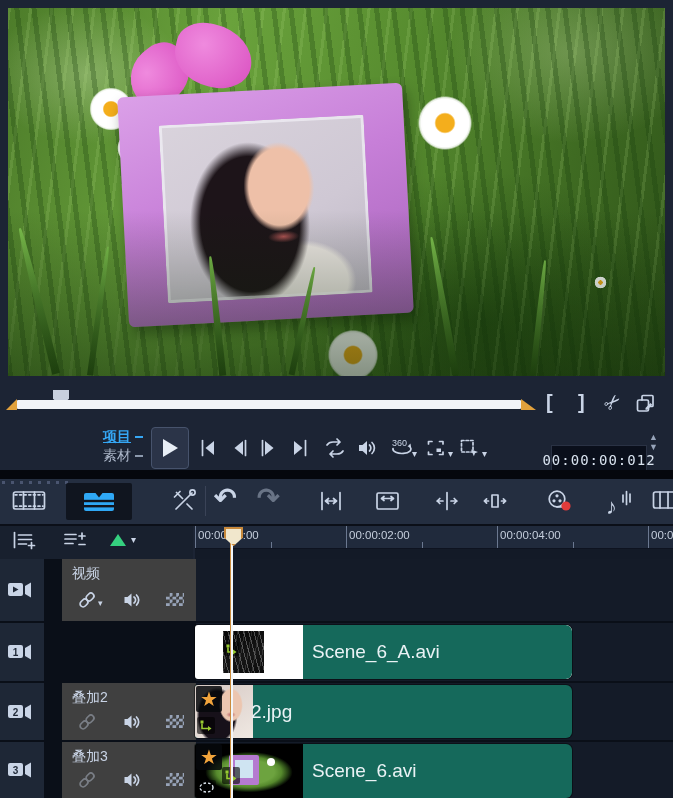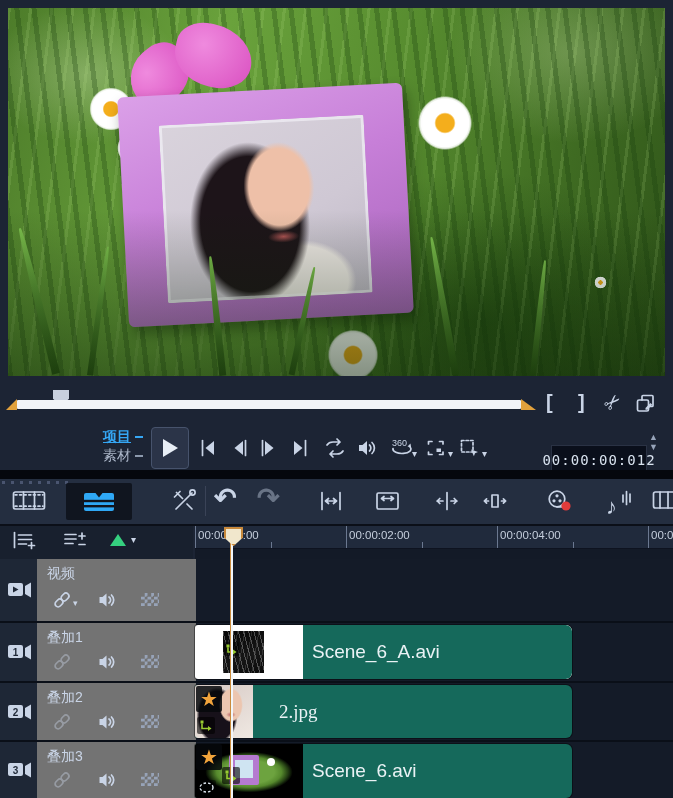--- a/index.html
+++ b/index.html
@@ -53,21 +53,21 @@
   .activebtn{background:#10151F;border-radius:2px;}
   .vsep{width:1px;background:#3A4357;}
   
   .ruler{left:195px;top:526px;width:478px;height:22px;background:#202A3C;overflow:hidden;border-bottom:1px solid #0E1320;}
   .tick-label{position:absolute;top:3px;font-size:11.5px;color:#C5CEDC;white-space:nowrap;}
   .tick{position:absolute;bottom:0;width:1px;background:#6B7890;}
   .tl-left{left:0;top:526px;width:193px;height:33px;background:#18202E;}
   .substrip{left:195px;top:549px;width:478px;height:10px;background:#131A27;}
   .tracks-bg{left:0;top:559px;width:673px;height:239px;background:#0A0F18;}
   .iconcol{position:absolute;left:0;width:44px;background:#1E2736;display:flex;align-items:center;justify-content:center;}
-  .hdr{position:absolute;left:37px;width:169px;background:#737373;}
+  .hdr{position:absolute;left:62px;width:169px;background:#404040;}
   .lane{position:absolute;left:196px;right:0;background:#141B28;}
   .trklbl{position:absolute;left:10px;top:6px;font-size:14px;color:#C9D4E6;}
   .checker{width:18px;height:13px;background:conic-gradient(#97A3B8 0 25%,transparent 0 50%,#97A3B8 0 75%,transparent 0) 0 0/6.5px 6.5px;}
   .clip{position:absolute;overflow:hidden;border-radius:3px 6px 6px 3px;box-shadow:0 0 0 1px rgba(0,0,0,.4);}
   .clip-teal{position:absolute;top:0;bottom:0;background:#15695B;border-radius:0 6px 6px 0;}
   .clipname{position:absolute;top:50%;transform:translateY(-50%);color:#EAF2F5;font-size:19px;white-space:nowrap;}
   .chip{position:absolute;display:flex;align-items:center;justify-content:center;background:rgba(6,8,12,.85);border-radius:2px;}
   .star{color:#F2A43C;font-size:20px;line-height:1;}
   .playline{left:230px;top:541px;width:3px;height:257px;background:linear-gradient(90deg,#C98A3B 0 40%,#F2F6FA 40%);z-index:30;}
   .rulermark{left:224px;top:527px;width:15px;height:15px;background:#F1E7CC;border:2px solid #C8893B;
@@ -355,38 +355,20 @@
   </div>
 
   <div class="a" style="left:0;top:623px;width:673px;height:58px;">
     <div class="iconcol" style="top:0;height:58px;">
       <svg width="32" height="22">
           <rect class="icf" x="2" y="4" width="15" height="13" rx="2"></rect>
           <text x="9.5" y="14.5" font-size="10" font-weight="bold" fill="#1E2736" text-anchor="middle">1</text>
           <path class="icf" d="M19 7 l6 -3.5 v15 l-6 -3.5 z"></path>
         </svg>
     </div>
-    <div class="hdr" style="top:0;height:58px;">
-      <span class="trklbl">叠加1</span>
-      <div class="a dim" style="left:14px;top:28px;">
-        <svg width="22" height="22">
-            <g class="ic" transform="rotate(-45 11 11)">
-              <rect x="2.5" y="8" width="8.5" height="6" rx="3"></rect>
-              <rect x="11" y="8" width="8.5" height="6" rx="3"></rect>
-            </g>
-          </svg>
-      </div>
-      <div class="a" style="left:60px;top:29px;">
-        <svg width="21" height="20">
-            <path class="icf" d="M2.5 7 h3 L9.5 3.5 v13 L5.5 13 h-3 z"></path>
-            <path class="ic" d="M12 7 a3.6 3.6 0 0 1 0 6 M14.5 5 a6.8 6.8 0 0 1 0 10"></path>
-          </svg>
-      </div>
-      <div class="a checker" style="left:104px;top:32px;"></div>
-    </div>
     <div class="lane" style="top:0;height:58px;"></div>
     <div class="clip" style="left:195px;top:2px;width:377px;height:54px;background:#FFFFFF;">
       <div class="a thumb-grass" style="left:28px;top:6px;width:41px;height:42px;"></div>
       <div class="chip" style="left:29px;top:17px;width:15px;height:14px;background:rgba(0,0,0,.55);">
         <svg width="13" height="12">
             <rect x="1.5" y="1.5" width="3" height="3" fill="#9ACD32"></rect>
             <path d="M3 4.5 v4.5 h5" stroke="#9ACD32" stroke-width="1.6" fill="none"></path>
             <path d="M8 6.5 l3.5 2.5 -3.5 2.5 z" fill="#9ACD32"></path>
           </svg>
       </div>
@@ -427,21 +409,21 @@
       <div class="chip" style="left:1px;top:1px;width:26px;height:26px;">
         <span class="star">★</span>
       </div>
       <div class="chip" style="left:2px;top:32px;width:18px;height:17px;background:rgba(0,0,0,.6);">
         <svg width="14" height="13">
             <rect x="1.5" y="1.5" width="3" height="3" fill="#9ACD32"></rect>
             <path d="M3 4.5 v5 h6" stroke="#9ACD32" stroke-width="1.6" fill="none"></path>
             <path d="M9 7 l3.5 2.5 -3.5 2.5 z" fill="#9ACD32"></path>
           </svg>
       </div>
-      <span class="clipname" style="left:84px;font-family:Liberation Serif, serif;">2.jpg</span>
+      <span class="clipname" style="left:56px;">2.jpg</span>
     </div>
   </div>
 
   <div class="a" style="left:0;top:742px;width:673px;height:56px;">
     <div class="iconcol" style="top:0;height:56px;">
       <svg width="32" height="22">
           <rect class="icf" x="2" y="4" width="15" height="13" rx="2"></rect>
           <text x="9.5" y="14.5" font-size="10" font-weight="bold" fill="#1E2736" text-anchor="middle">3</text>
           <path class="icf" d="M19 7 l6 -3.5 v15 l-6 -3.5 z"></path>
         </svg>

